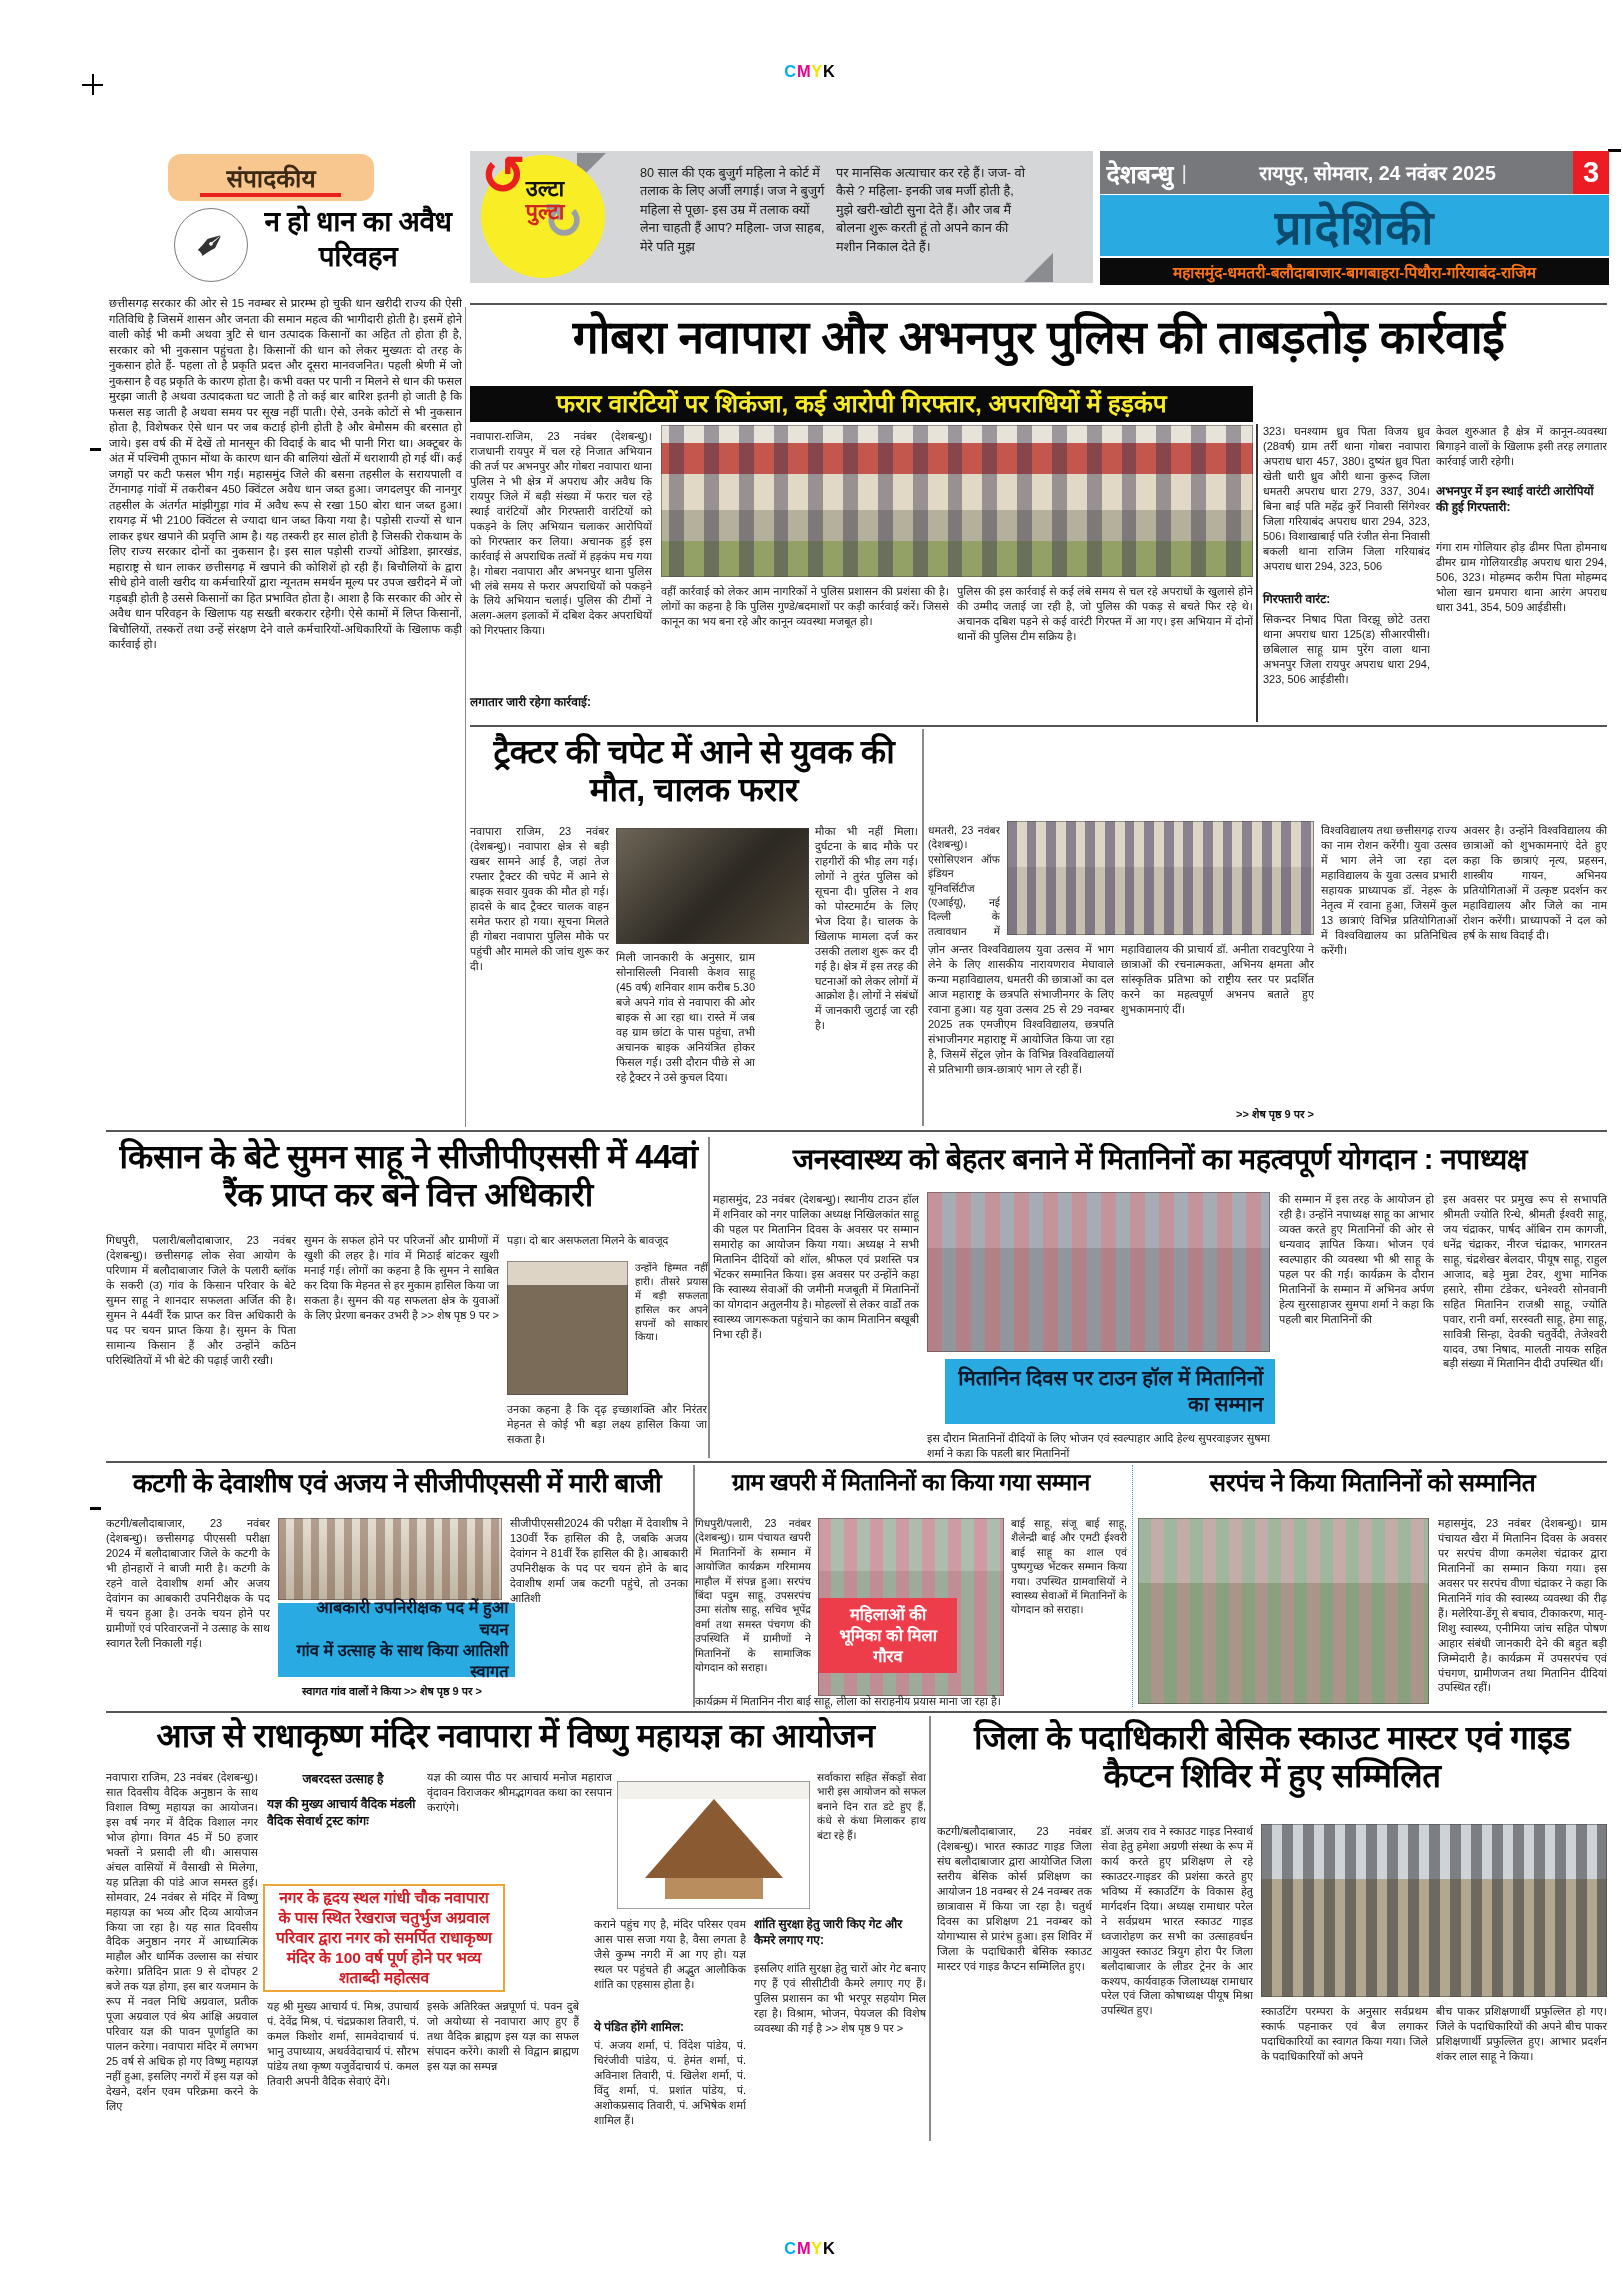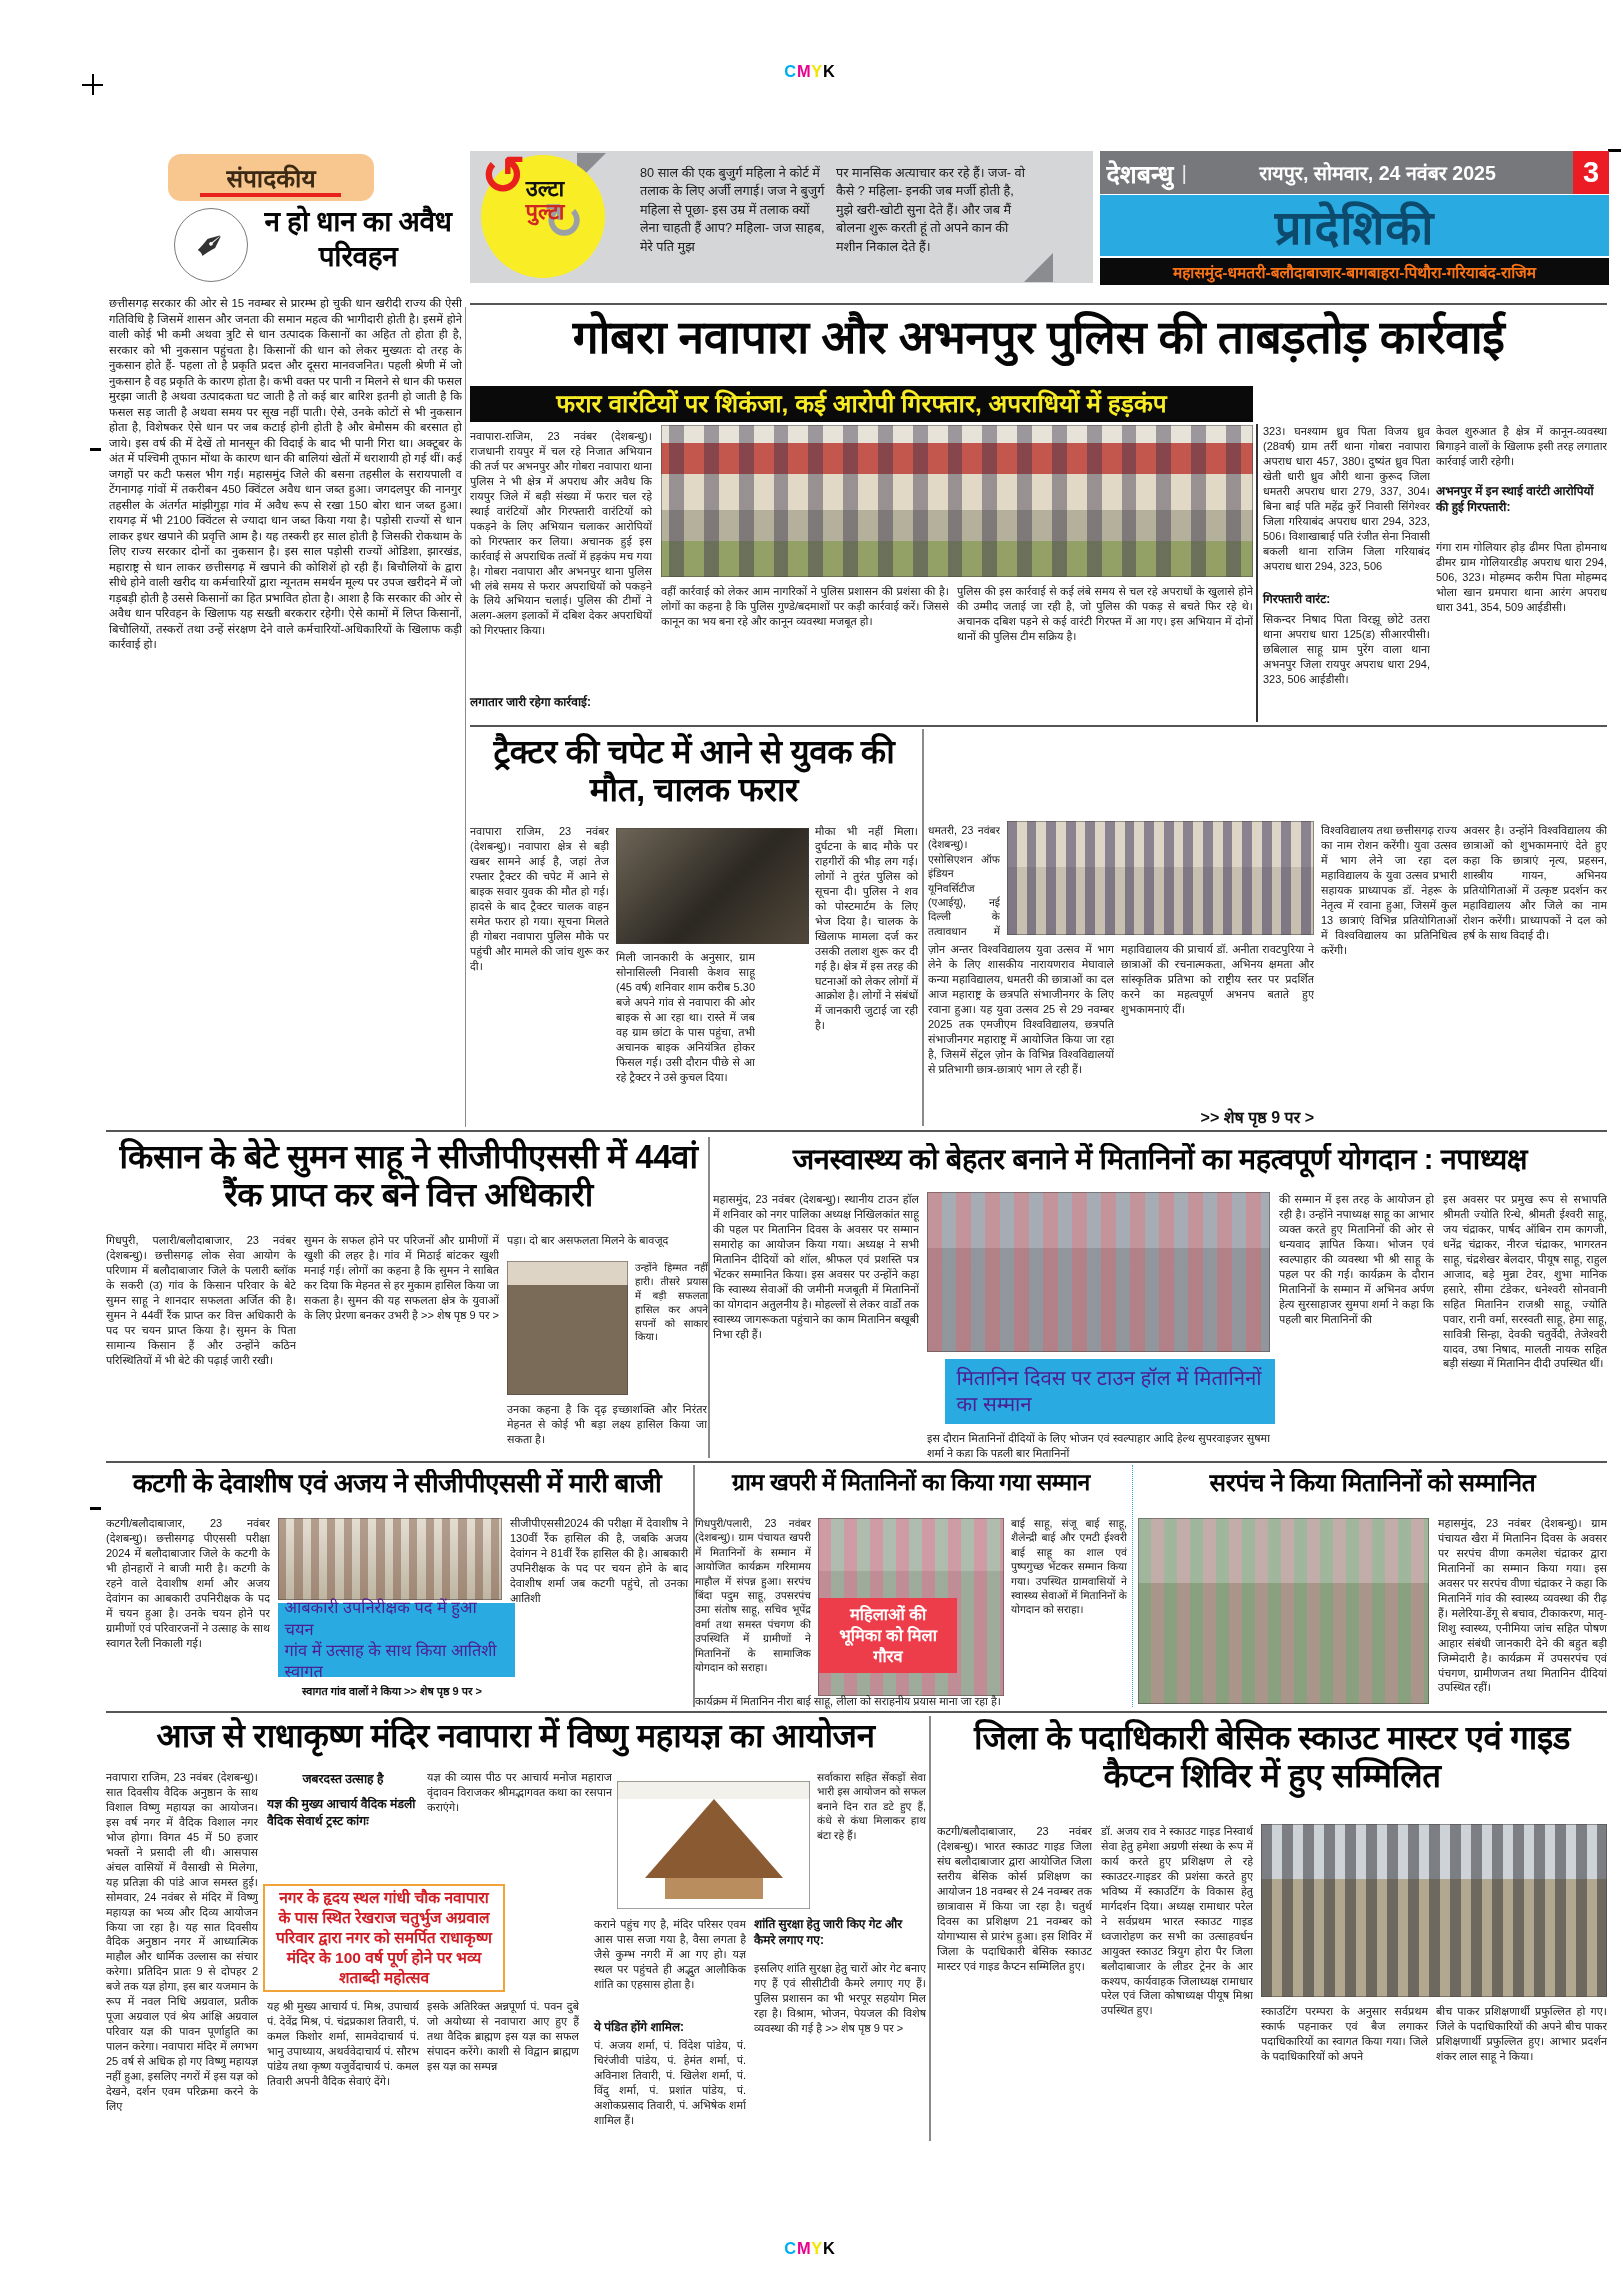--- a/index.html
+++ b/index.html
@@ -27,21 +27,21 @@
     linear-gradient(180deg,#cfd9c9 0 35%,#a9b598 35% 100%)}
   .ph-temple{background:linear-gradient(180deg,#f3f1ec 0 14%,#ffffff 14% 100%);position:absolute}
   .ph-temple::after{content:"";position:absolute;left:50%;top:14%;transform:translateX(-50%);
     border-left:69px solid transparent;border-right:69px solid transparent;border-bottom:79px solid #8a5a33}
   .ph-temple::before{content:"";position:absolute;left:50%;bottom:8%;transform:translateX(-50%);
     width:98px;height:28px;background:#b98d5e}
   .ph-scout{background-image:repeating-linear-gradient(90deg,rgba(42,42,48,.5) 0 11.4px,rgba(0,0,0,0) 11.4px 21px),
     linear-gradient(180deg,#ced3d7 0 32%,#b2a88f 32% 100%)}
   .hr{background:#555}
   .vr{background:#8a8a8a}
-  .cyanbox{background:#29abe2;color:#4c1d95;font-weight:normal;text-align:left;display:flex;align-items:center;justify-content:center}
+  .cyanbox{background:#29abe2;color:#0f172a;font-weight:bold;text-align:right;display:flex;align-items:center;justify-content:center}
   .redbox{background:#ee3d4a;color:#fff;font-weight:bold;text-align:center;display:flex;align-items:center;justify-content:center}
   .cmyk{font-weight:bold;font-size:16.4px;letter-spacing:0.8px;text-align:center}
   .cmyk .c{color:#00aeef}.cmyk .m{color:#ec008c}.cmyk .y{color:#f5e400}.cmyk .k{color:#000}
   .mark{background:#000}
 </style>
 </head>
 <body>
 
 <div class="page">
 
@@ -118,21 +118,21 @@
   <div class="abs btxt" style="left:616px;top:950px;width:139px;height:175px">मिली जानकारी के अनुसार, ग्राम सोनासिल्ली निवासी केशव साहू (45 वर्ष) शनिवार शाम करीब 5.30 बजे अपने गांव से नवापारा की ओर बाइक से आ रहा था। रास्ते में जब वह ग्राम छांटा के पास पहुंचा, तभी अचानक बाइक अनियंत्रित होकर फिसल गई। उसी दौरान पीछे से आ रहे ट्रैक्टर ने उसे कुचल दिया।</div>
   <div class="abs btxt" style="left:815px;top:824px;width:103px;height:301px">मौका भी नहीं मिला। दुर्घटना के बाद मौके पर राहगीरों की भीड़ लग गई। लोगों ने तुरंत पुलिस को सूचना दी। पुलिस ने शव को पोस्टमार्टम के लिए भेज दिया है। चालक के खिलाफ मामला दर्ज कर उसकी तलाश शुरू कर दी गई है। क्षेत्र में इस तरह की घटनाओं को लेकर लोगों में आक्रोश है। लोगों ने संबंधों में जानकारी जुटाई जा रही है।</div>
   <div class="abs vr" style="left:922px;top:729px;width:1.6px;height:397px"></div>
 
   <div class="abs btxt" style="left:928px;top:823px;width:72px;height:114px;font-size:10.6px">धमतरी, 23 नवंबर (देशबन्धु)। एसोसिएशन ऑफ इंडियन यूनिवर्सिटीज (एआईयू), नई दिल्ली के तत्वावधान में आयोजित 39वें सेंट्रल</div>
   <div class="abs photo ph-group" style="left:1007px;top:821px;width:307px;height:114px"></div>
   <div class="abs btxt" style="left:1321px;top:823px;width:136px;height:304px">विश्वविद्यालय तथा छत्तीसगढ़ राज्य का नाम रोशन करेंगी। युवा उत्सव में भाग लेने जा रहा दल महाविद्यालय के युवा उत्सव प्रभारी सहायक प्राध्यापक डॉ. नेहरू के नेतृत्व में रवाना हुआ, जिसमें कुल 13 छात्राएं विभिन्न प्रतियोगिताओं में विश्वविद्यालय का प्रतिनिधित्व करेंगी।</div>
   <div class="abs btxt" style="left:1463px;top:823px;width:144px;height:304px">अवसर है। उन्होंने विश्वविद्यालय की छात्राओं को शुभकामनाएं देते हुए कहा कि छात्राएं नृत्य, प्रहसन, शास्त्रीय गायन, अभिनय प्रतियोगिताओं में उत्कृष्ट प्रदर्शन कर महाविद्यालय और जिले का नाम रोशन करेंगी। प्राध्यापकों ने दल को हर्ष के साथ विदाई दी।</div>
   <div class="abs btxt" style="left:928px;top:942px;width:186px;height:185px">ज़ोन अन्तर विश्वविद्यालय युवा उत्सव में भाग लेने के लिए शासकीय नारायणराव मेघावाले कन्या महाविद्यालय, धमतरी की छात्राओं का दल आज महाराष्ट्र के छत्रपति संभाजीनगर के लिए रवाना हुआ। यह युवा उत्सव 25 से 29 नवम्बर 2025 तक एमजीएम विश्वविद्यालय, छत्रपति संभाजीनगर महाराष्ट्र में आयोजित किया जा रहा है, जिसमें सेंट्रल ज़ोन के विभिन्न विश्वविद्यालयों से प्रतिभागी छात्र-छात्राएं भाग ले रही हैं।</div>
   <div class="abs btxt" style="left:1121px;top:942px;width:193px;height:160px">महाविद्यालय की प्राचार्य डॉ. अनीता रावटपुरिया ने छात्राओं की रचनात्मकता, अभिनय क्षमता और सांस्कृतिक प्रतिभा को राष्ट्रीय स्तर पर प्रदर्शित करने का महत्वपूर्ण अभनप बताते हुए शुभकामनाएं दीं।</div>
-  <div class="abs bold" style="left:1143px;top:1106px;width:171px;font-size:16px;text-align:right">&gt;&gt; शेष पृष्ठ 9 पर &gt;</div>
+  <div class="abs bold" style="left:1143px;top:1106px;width:171px;font-size:11px;text-align:right">&gt;&gt; शेष पृष्ठ 9 पर &gt;</div>
 
   <div class="abs hr" style="left:106px;top:1130px;width:1501px;height:1.6px"></div>
 
   <div class="abs hl" style="left:114px;top:1138px;width:589px;height:87px;font-size:33px">किसान के बेटे सुमन साहू ने सीजीपीएससी में 44वां रैंक प्राप्त कर बने वित्त अधिकारी</div>
   <div class="abs btxt" style="left:106px;top:1233px;width:190px;height:224px">गिधपुरी, पलारी/बलौदाबाजार, 23 नवंबर (देशबन्धु)। छत्तीसगढ़ लोक सेवा आयोग के परिणाम में बलौदाबाजार जिले के पलारी ब्लॉक के सकरी (उ) गांव के किसान परिवार के बेटे सुमन साहू ने शानदार सफलता अर्जित की है। सुमन ने 44वीं रैंक प्राप्त कर वित्त अधिकारी के पद पर चयन प्राप्त किया है। सुमन के पिता सामान्य किसान हैं और उन्होंने कठिन परिस्थितियों में भी बेटे की पढ़ाई जारी रखी।</div>
   <div class="abs btxt" style="left:304px;top:1233px;width:195px;height:224px">सुमन के सफल होने पर परिजनों और ग्रामीणों में खुशी की लहर है। गांव में मिठाई बांटकर खुशी मनाई गई। लोगों का कहना है कि सुमन ने साबित कर दिया कि मेहनत से हर मुकाम हासिल किया जा सकता है। सुमन की यह सफलता क्षेत्र के युवाओं के लिए प्रेरणा बनकर उभरी है &gt;&gt; शेष पृष्ठ 9 पर &gt;</div>
   <div class="abs btxt" style="left:507px;top:1233px;width:200px;height:24.5px">पड़ा। दो बार असफलता मिलने के बावजूद</div>
   <div class="abs photo ph-portrait" style="left:507px;top:1261px;width:121px;height:134px"></div>
   <div class="abs btxt" style="left:635px;top:1261px;width:73px;height:134px;font-size:10.2px">उन्होंने हिम्मत नहीं हारी। तीसरे प्रयास में बड़ी सफलता हासिल कर अपने सपनों को साकार किया।</div>
   <div class="abs btxt" style="left:507px;top:1402px;width:200px;height:56px">उनका कहना है कि दृढ़ इच्छाशक्ति और निरंतर मेहनत से कोई भी बड़ा लक्ष्य हासिल किया जा सकता है।</div>

